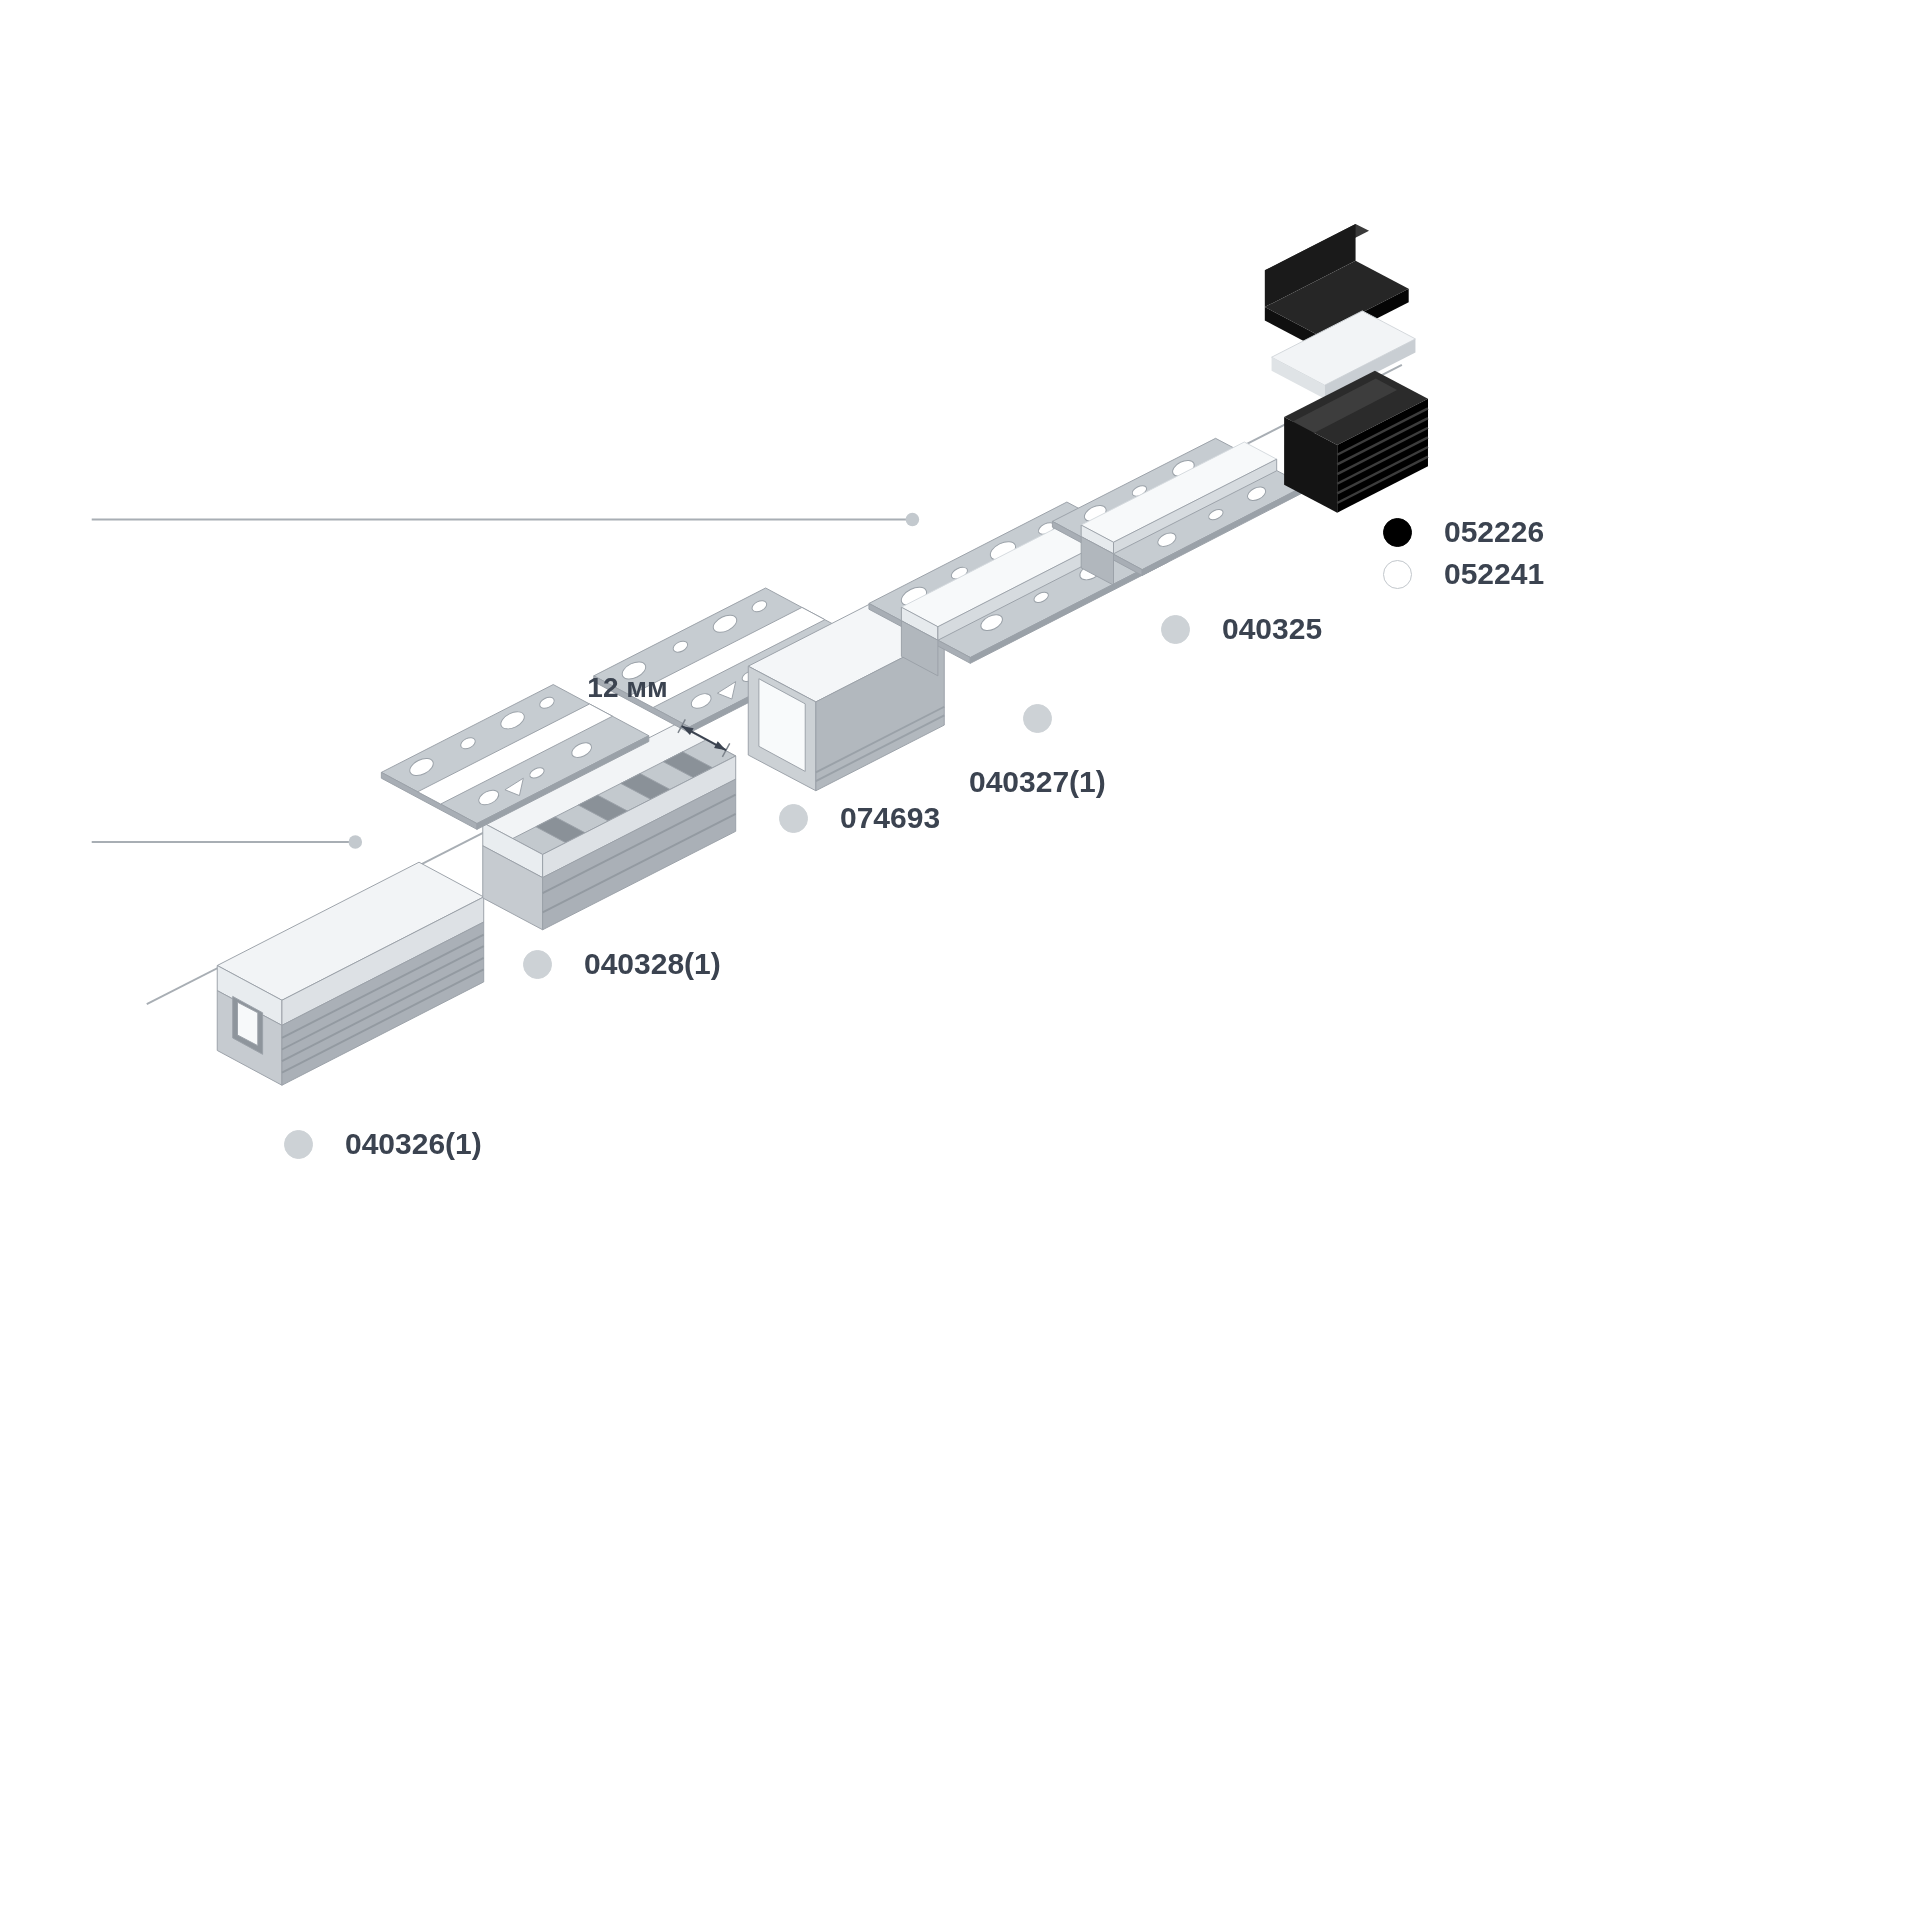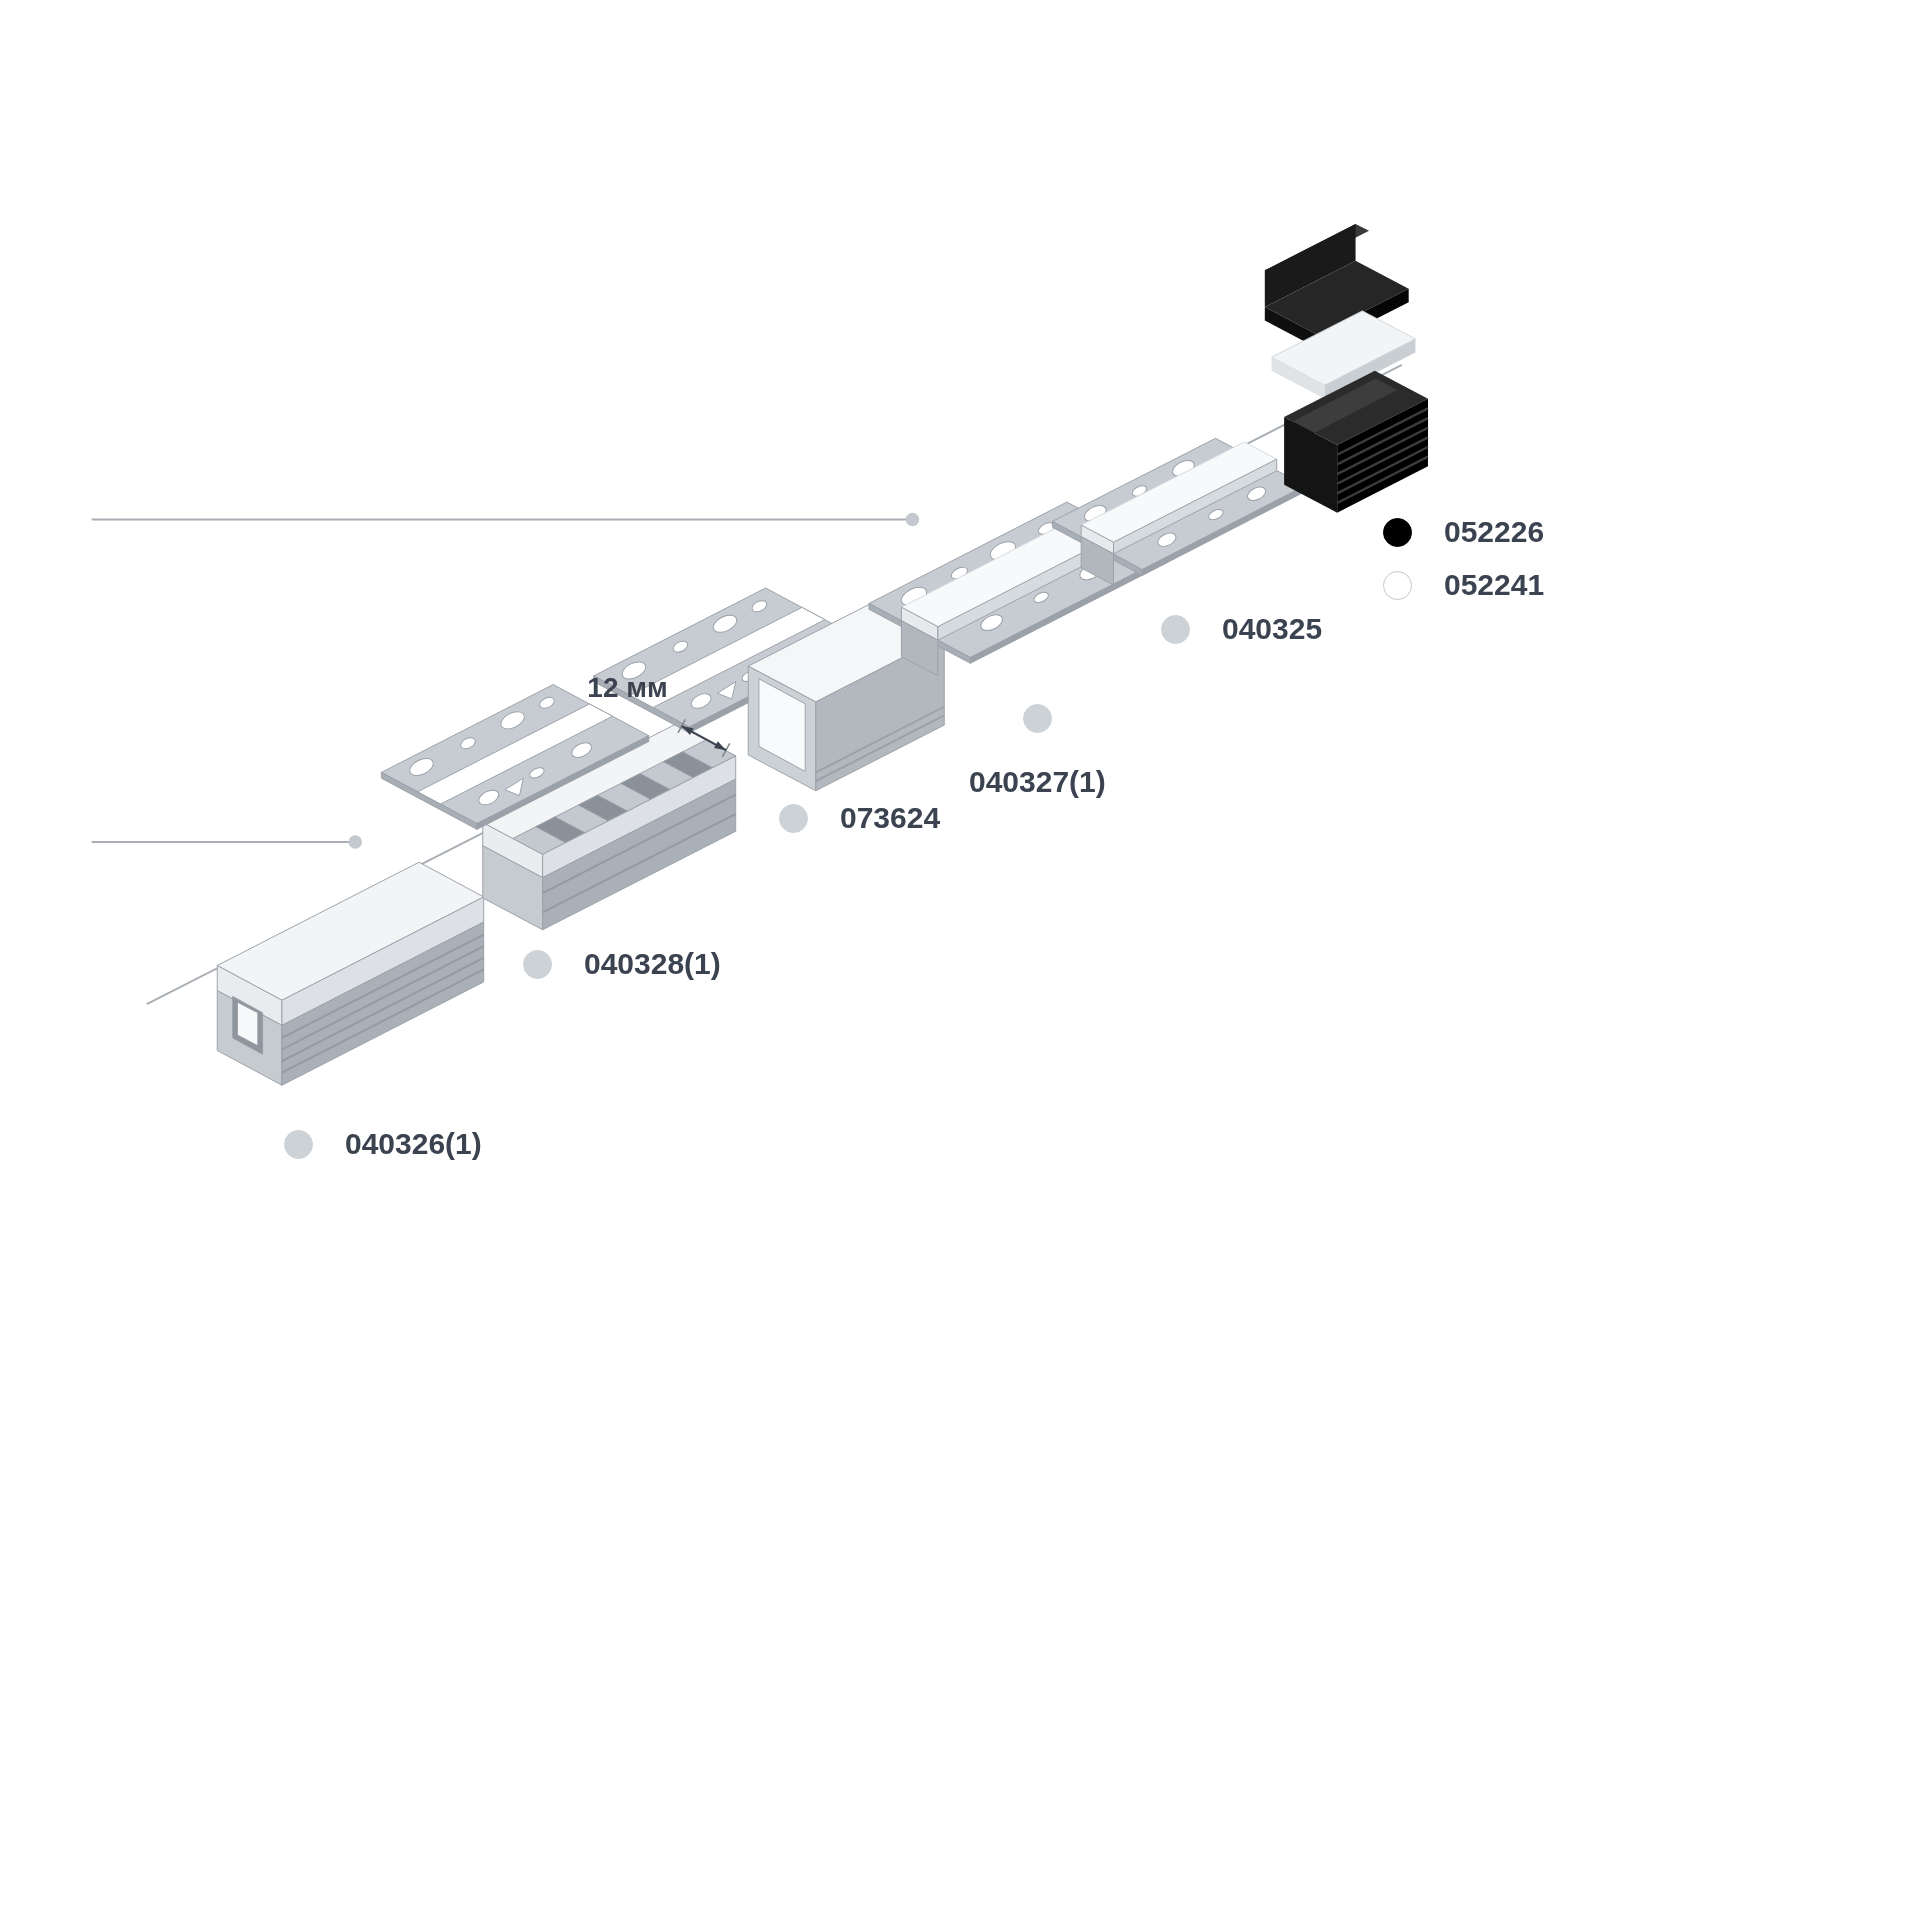--- a/index.html
+++ b/index.html
@@ -168,38 +168,38 @@
 
 
 
   <div class="dim-label" style="left:577px;top:672px;width:101px;">12 мм</div>
 
   <div class="prod-label" style="left:1383px;top:515px;">
     <span class="bullet" style="background-color: rgb(0, 0, 0); border-color: rgb(0, 0, 0);"></span>
     <span>052226</span>
   </div>
 
-  <div class="prod-label" style="left:1383px;top:557px;margin-top:11px;">
+  <div class="prod-label" style="left:1383px;top:557px;">
     <span class="bullet" style="background-color: rgb(255, 255, 255); border-color: rgb(194, 199, 204);"></span>
     <span>052241</span>
   </div>
 
   <div class="prod-label" style="left:1161px;top:612px;">
     <span class="bullet" style="background-color: rgb(205, 210, 214); border-color: rgb(205, 210, 214);"></span>
     <span>040325</span>
   </div>
 
   <div class="prod-label" style="left:969px;top:704px;flex-direction:column;">
     <span class="bullet" style="background-color: rgb(205, 210, 214); border-color: rgb(205, 210, 214);"></span>
     <span>040327(1)</span>
   </div>
 
   <div class="prod-label" style="left:779px;top:801px;">
     <span class="bullet" style="background-color: rgb(205, 210, 214); border-color: rgb(205, 210, 214);"></span>
-    <span>073624</span>
+    <span>074693</span>
   </div>
 
   <div class="prod-label" style="left:523px;top:947px;text-align:right;">
     <span class="bullet" style="background-color: rgb(205, 210, 214); border-color: rgb(205, 210, 214);"></span>
     <span>040328(1)</span>
   </div>
 
   <div class="prod-label" style="left:284px;top:1106px;margin-top:21px;">
     <span class="bullet" style="background-color: rgb(205, 210, 214); border-color: rgb(205, 210, 214);"></span>
     <span>040326(1)</span>

